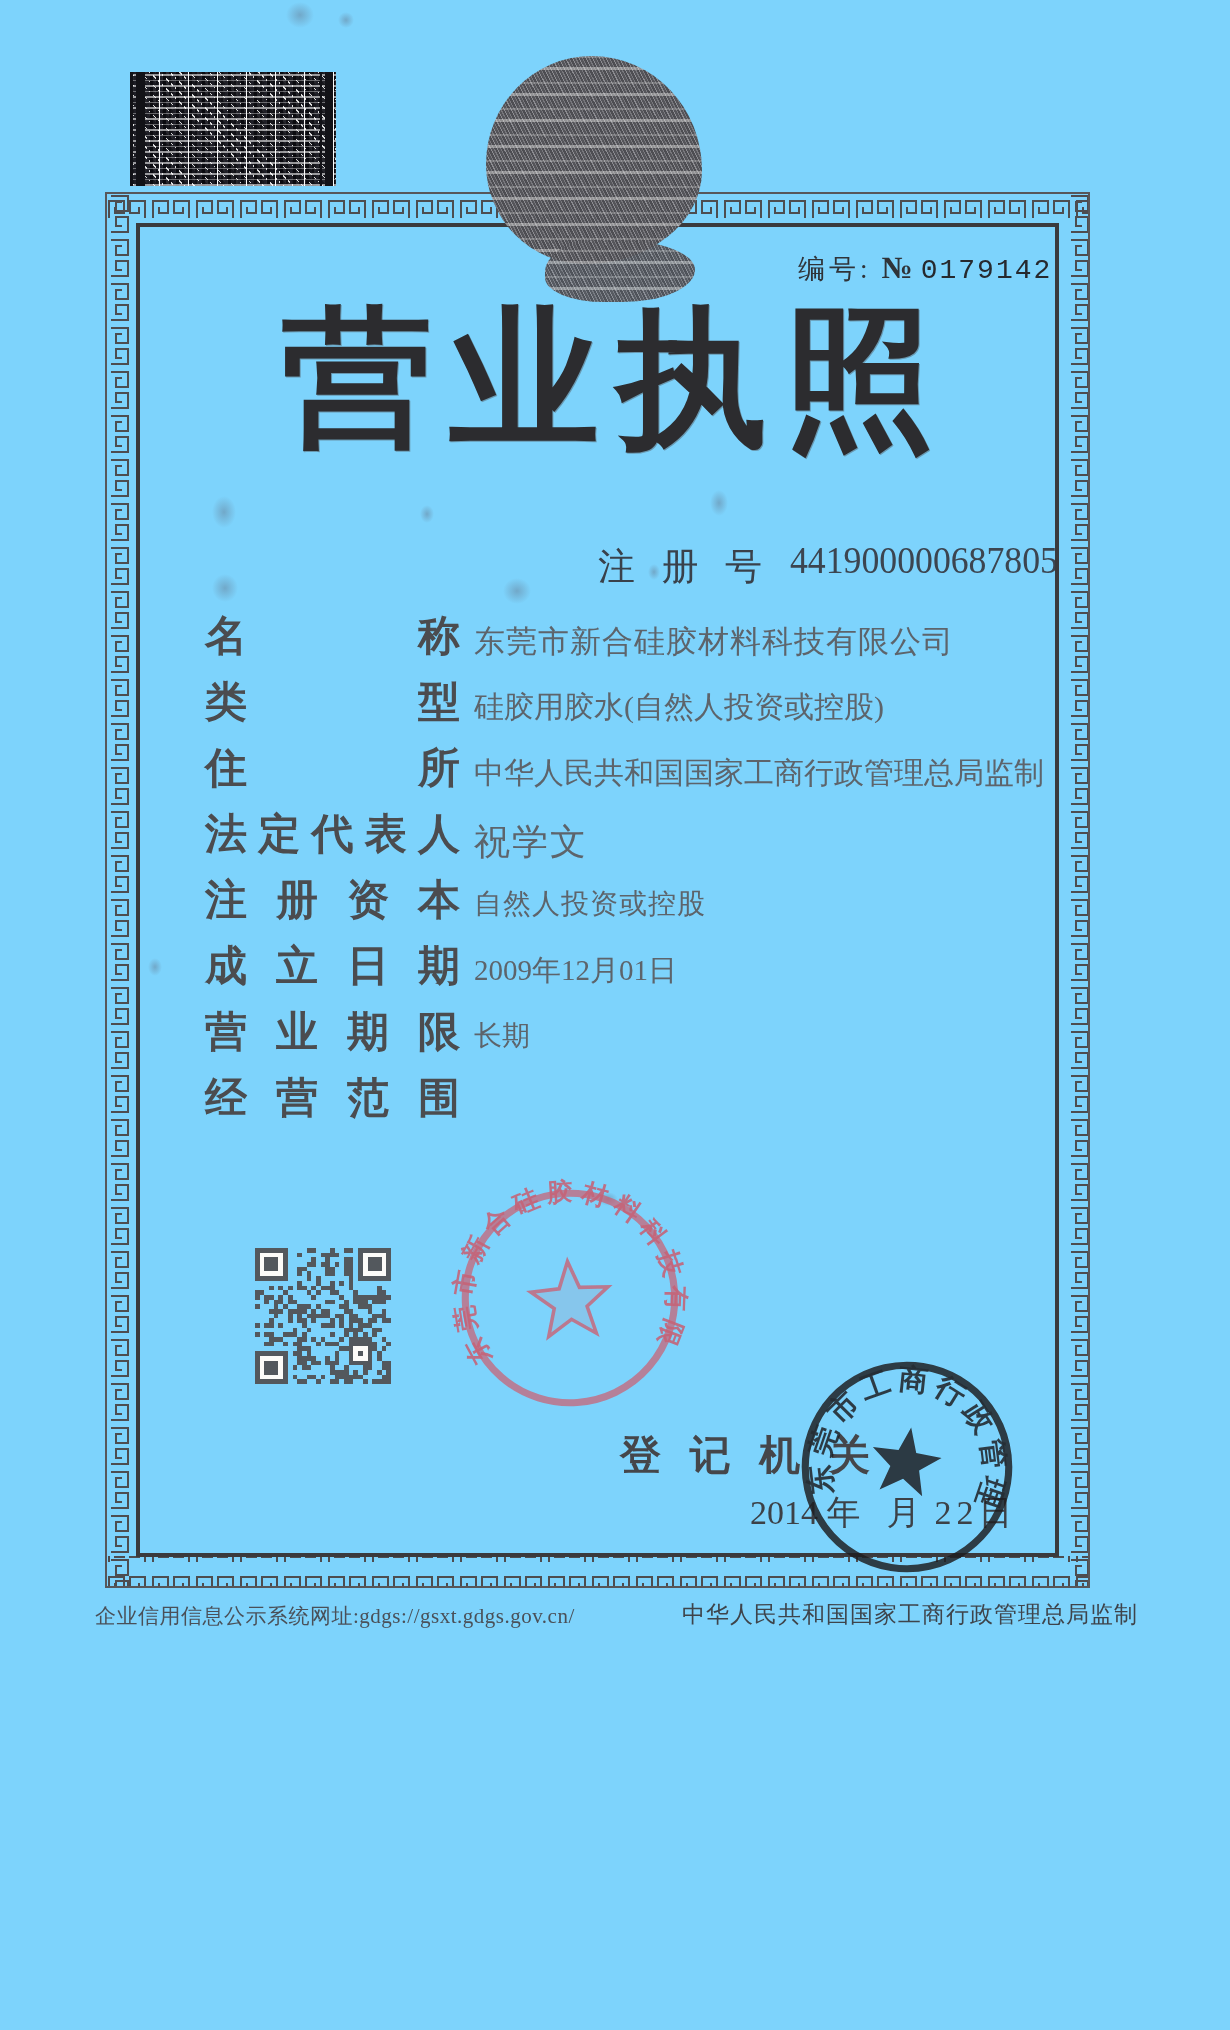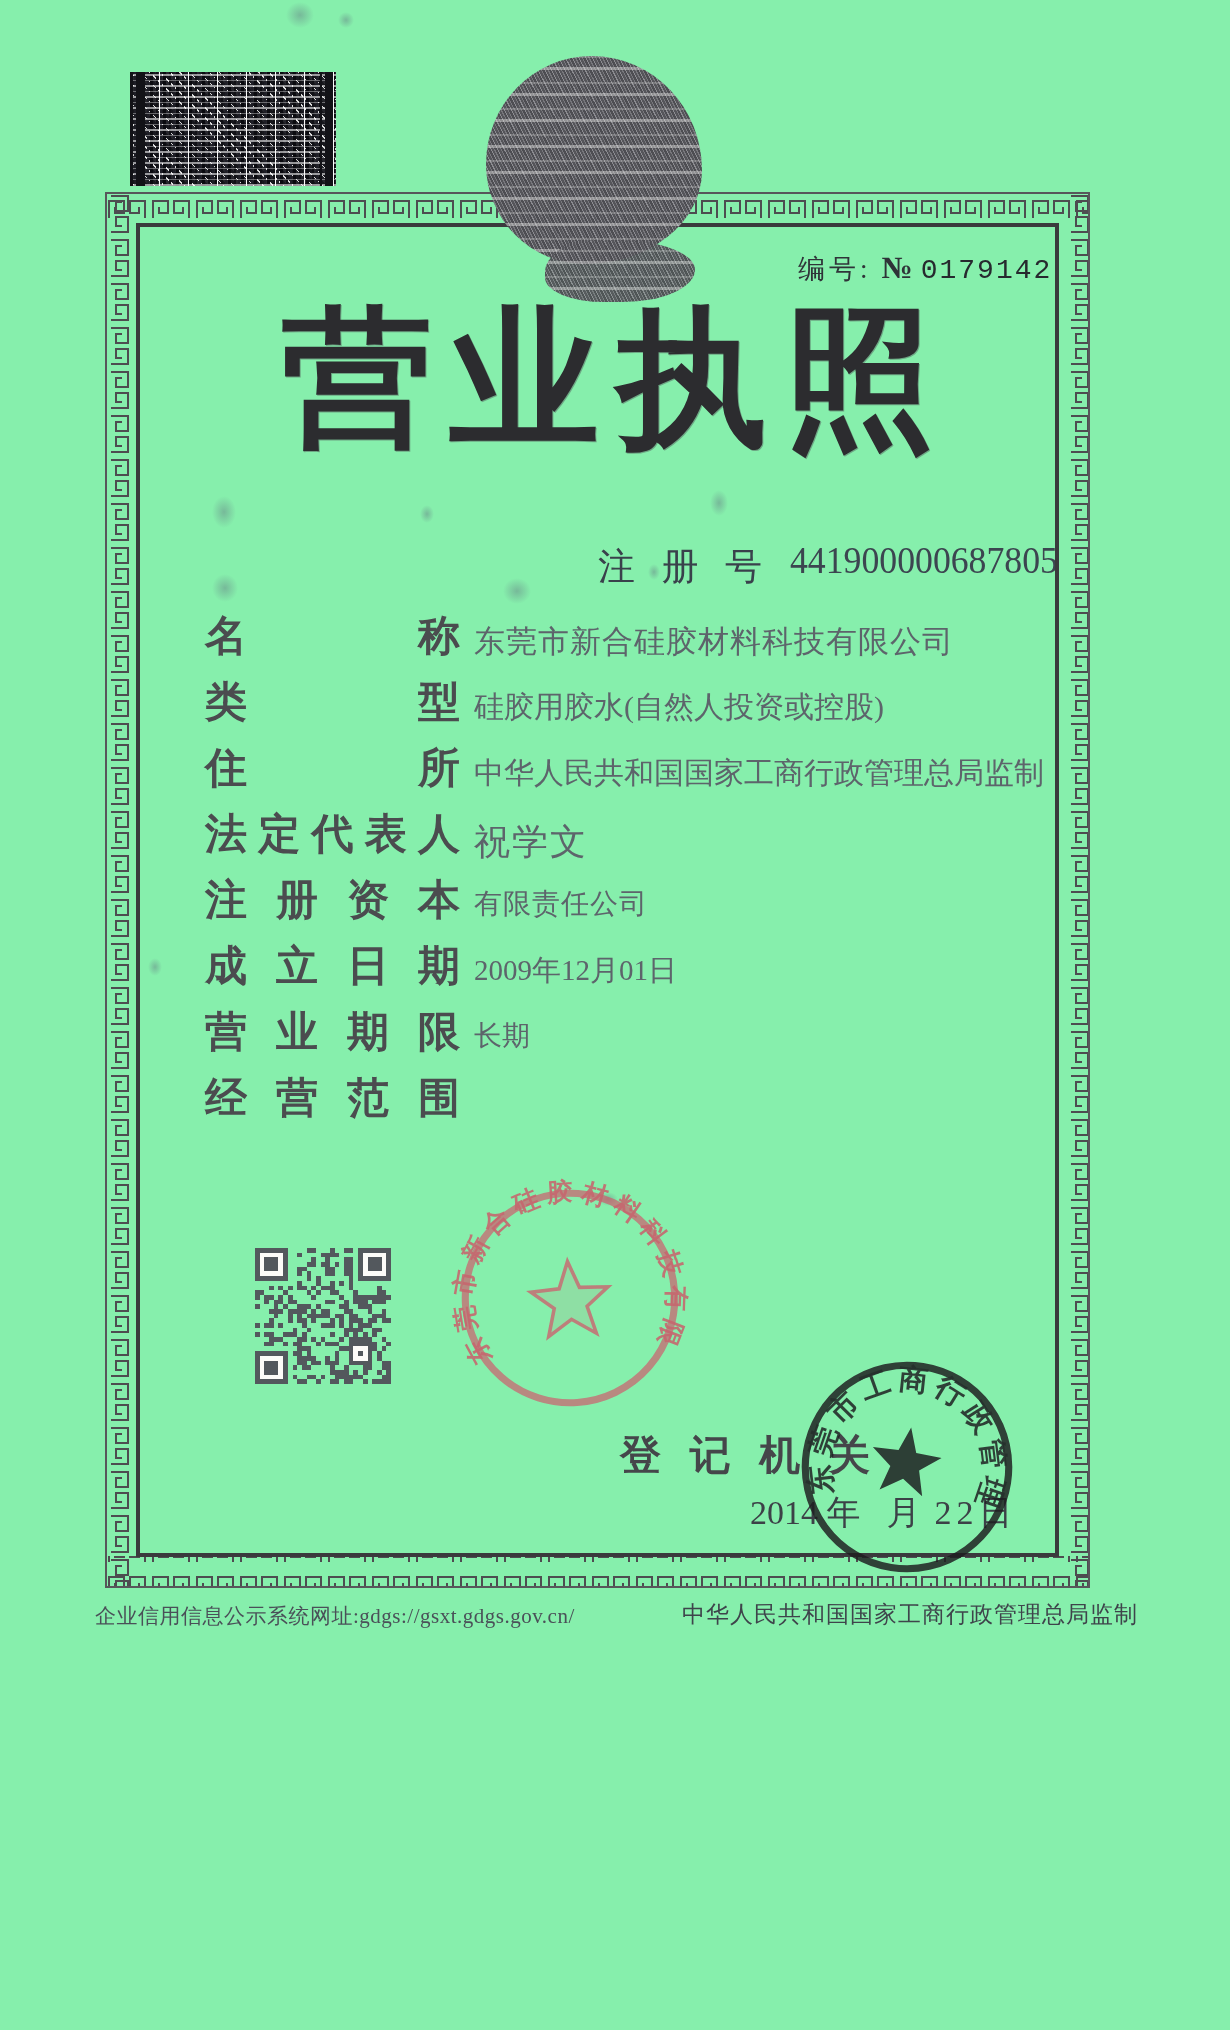--- a/index.html
+++ b/index.html
@@ -1,20 +1,20 @@
 <!DOCTYPE html>
 <html><head>
 <meta charset="utf-8">
 <style>
   * { margin:0; padding:0; box-sizing:border-box; }
   html,body { width:1230px; height:2030px; background:#ffffff; }
   body { font-family:"Liberation Serif","DejaVu Serif",serif; }
   #scan {
     position:relative; width:1230px; height:2030px;
-    background:#86efac; overflow:hidden; color:#3a3f45;
+    background:#7dd3fc; overflow:hidden; color:#3a3f45;
   }
 
   
   .barcode {
     position:absolute; left:130px; top:72px; width:206px; height:114px;
     background:
       repeating-linear-gradient(90deg, rgba(255,255,255,.95) 0 1px, transparent 1px 29px),
       repeating-linear-gradient(0deg, rgba(255,255,255,.55) 0 2px, transparent 2px 6px, rgba(255,255,255,.35) 6px 7px, transparent 7px 11px),
       repeating-linear-gradient(90deg, #15151a 0 2px, transparent 2px 4px, #23232a 4px 6px, transparent 6px 7px, #101014 7px 10px, transparent 10px 13px),
       repeating-linear-gradient(45deg, #2a2a30 0 3px, #d8d8d8 3px 4px, #1c1c22 4px 7px);
@@ -190,21 +190,21 @@
         </div>
       <div class="fvalue v-legal">祝学文</div>
     </div>
     <div class="frow">
       <div class="flabel spread">
           <span>注</span>
           <span>册</span>
           <span>资</span>
           <span>本</span>
         </div>
-      <div class="fvalue v-cap">有限责任公司</div>
+      <div class="fvalue v-cap">自然人投资或控股</div>
     </div>
     <div class="frow">
       <div class="flabel spread">
           <span>成</span>
           <span>立</span>
           <span>日</span>
           <span>期</span>
         </div>
       <div class="fvalue v-date">2009年12月01日</div>
     </div>

